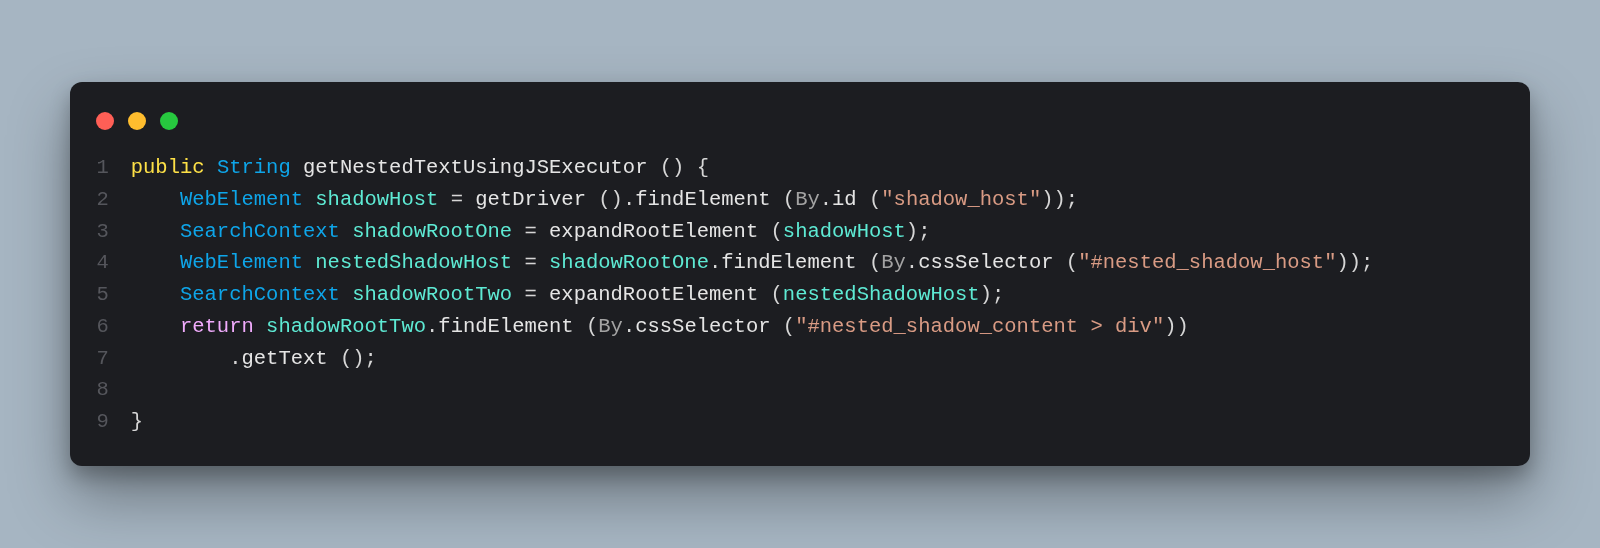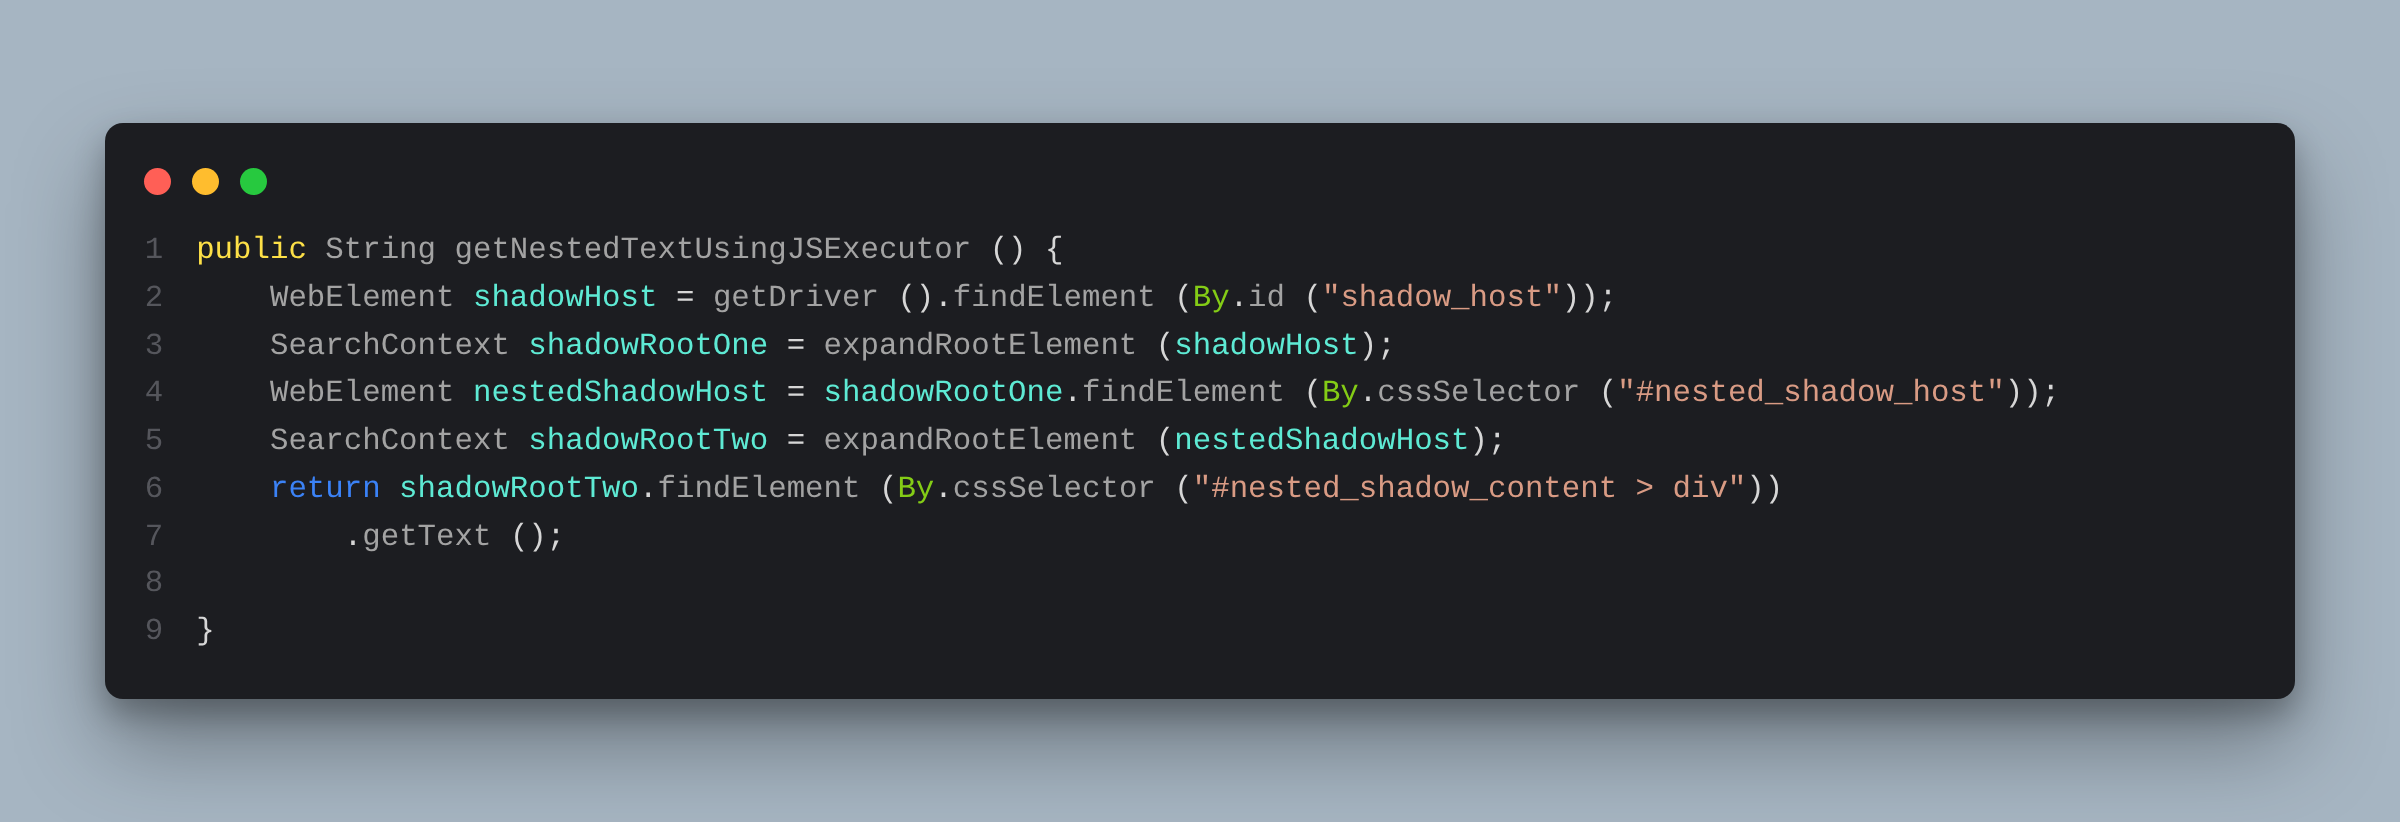--- a/index.html
+++ b/index.html
@@ -45,27 +45,27 @@
   }
   .gutter div { min-width: 1.2ch; }
   .code {
     color: #d6d6d6;
     white-space: pre;
     flex: 1 1 auto;
   }
   .code .line { display: block; min-height: 1.55em; }
 
   .tk-keyword  { color: #fde047; }
-  .tk-type     { color: #a3a3a3; }
-  .tk-func     { color: #a3a3a3; }
-  .tk-class    { color: #84cc16; }
+  .tk-type     { color: #0ea5e9; }
+  .tk-func     { color: #e5e5e5; }
+  .tk-class    { color: #a3a3a3; }
   .tk-punct    { color: #d6d6d6; }
   .tk-string   { color: #d99b84; }
   .tk-default  { color: #5eead4; }
-  .tk-return   { color: #3b82f6; }
+  .tk-return   { color: #f0abfc; }
 </style>
 </head>
 <body>
 
 <div class="window">
   <div class="traffic-lights">
     <div class="dot red"></div>
     <div class="dot yellow"></div>
     <div class="dot green"></div>
   </div>

